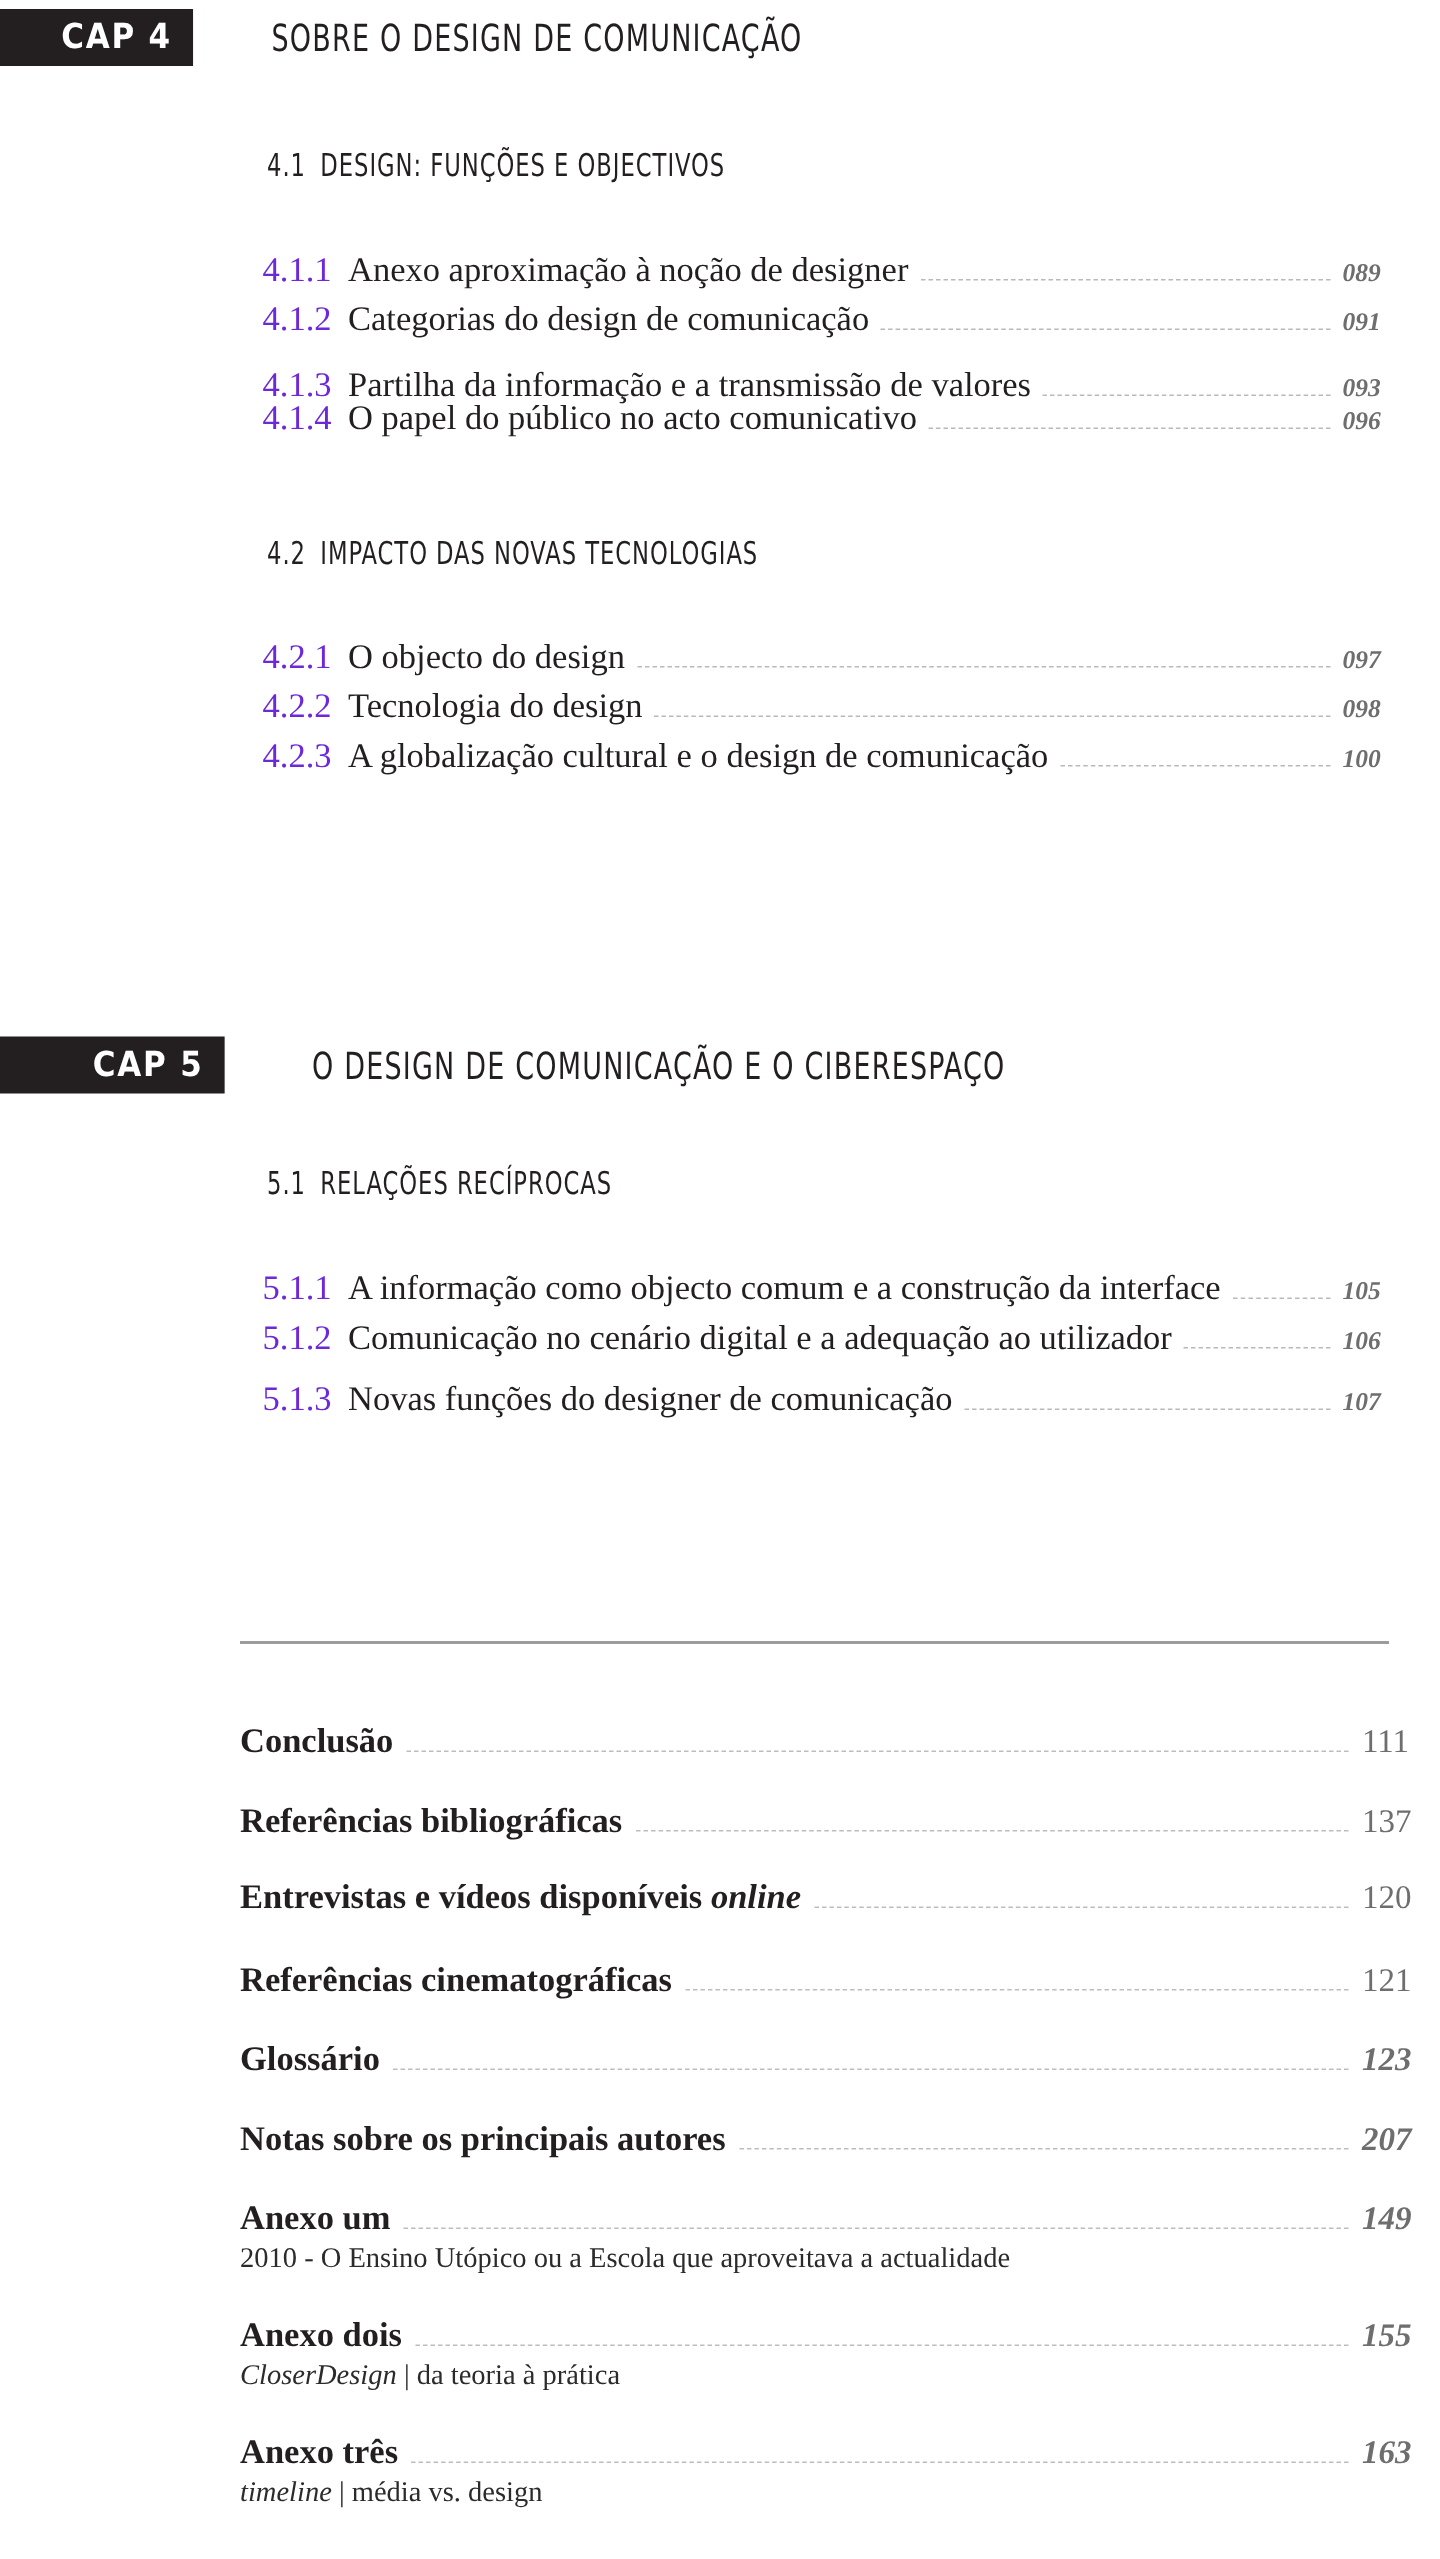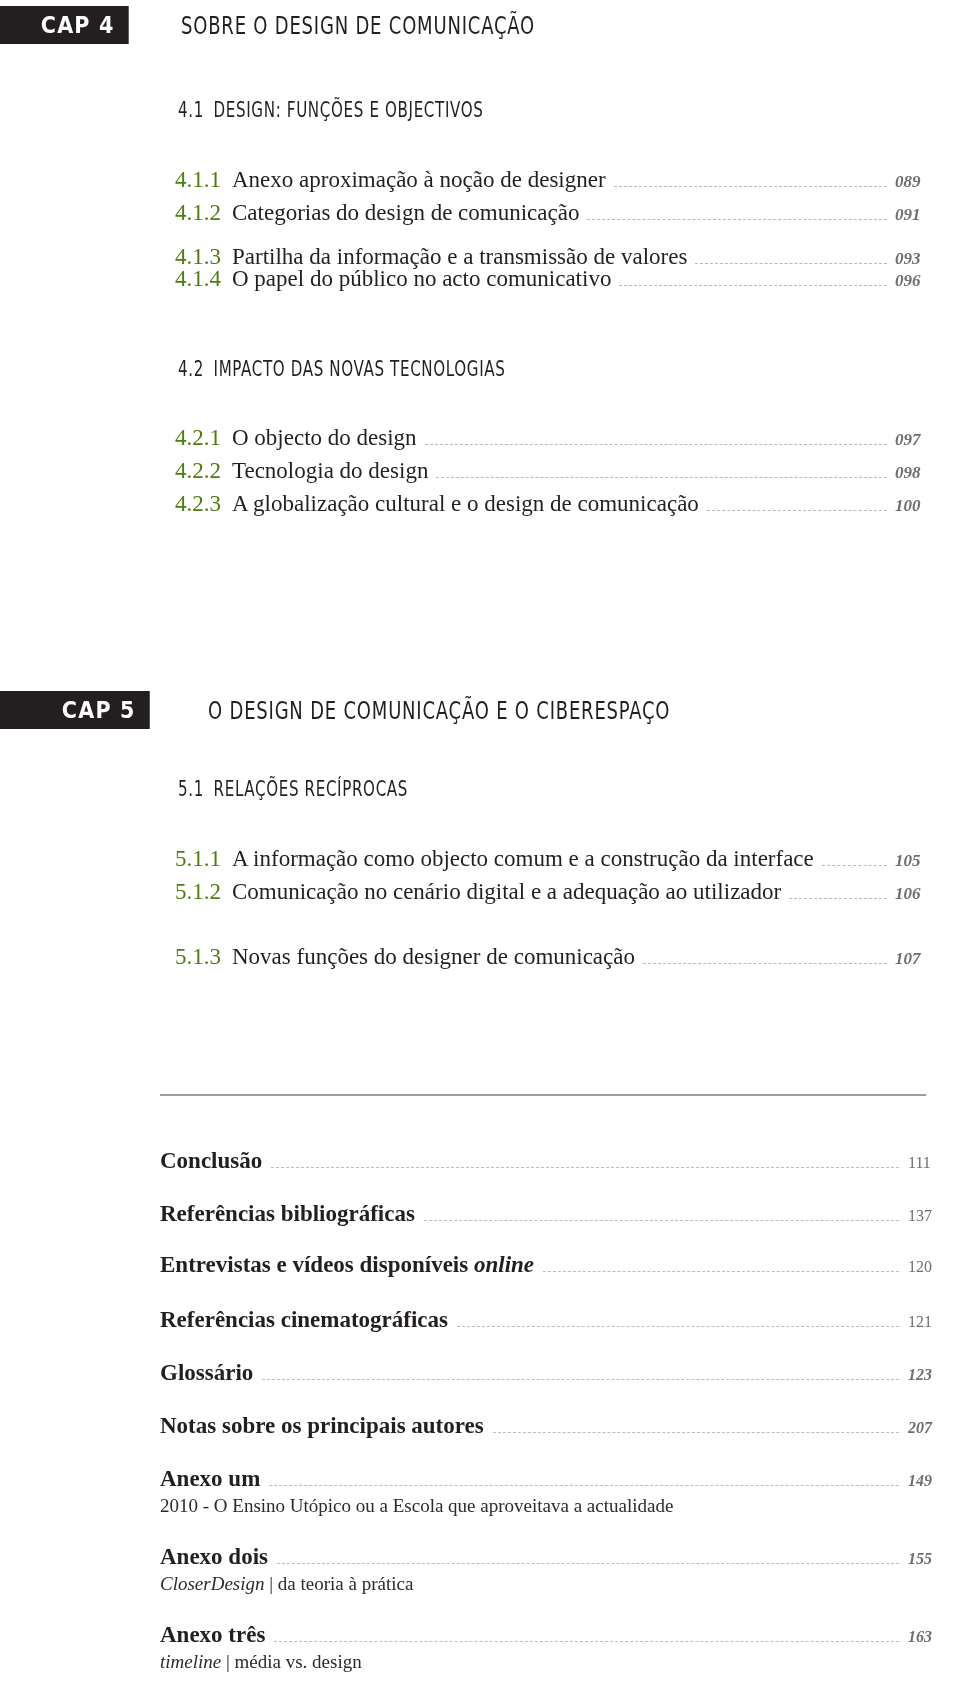--- a/index.html
+++ b/index.html
@@ -83,21 +83,21 @@
   .toc-row {
     position: absolute;
     display: flex;
     align-items: baseline;
     width: 760px;
     left: 175px;
   }
   .toc-num {
     font-family: "Liberation Serif", serif;
     font-size: 23px;
-    color: #4d7c0f;
+    color: #6d28d9;
     white-space: nowrap;
     margin-right: 11px;
   }
   .toc-label {
     font-family: "Liberation Serif", serif;
     font-size: 23px;
     color: #231f20;
     white-space: nowrap;
   }
   .toc-leader {
@@ -146,21 +146,21 @@
   .back-label .em { font-style: italic; font-weight: 700; }
   .back-leader {
     flex: 1 1 auto;
     border-bottom: 1px dashed #bdbdbd;
     margin: 0 9px 6px 9px;
     min-width: 14px;
     height: 0;
   }
   .back-page {
     font-family: "Liberation Serif", serif;
-    font-size: 16px;
+    font-size: 22px;
     color: #6e6e6e;
     white-space: nowrap;
     width: 42px;
     text-align: left;
   }
   .back-page.italic { font-style: italic; font-weight: 700; }
   .back-sub {
     position: absolute;
     left: 160px;
     font-family: "Liberation Serif", serif;
@@ -249,21 +249,21 @@
   <span class="toc-label">A informação como objecto comum e a construção da interface</span>
   <span class="toc-leader"></span>
   <span class="toc-page">105</span>
 </div>
 <div class="toc-row" style="top:879px;">
   <span class="toc-num">5.1.2</span>
   <span class="toc-label">Comunicação no cenário digital e a adequação ao utilizador</span>
   <span class="toc-leader"></span>
   <span class="toc-page">106</span>
 </div>
-<div class="toc-row" style="top:944px;">
+<div class="toc-row" style="top:920px;">
   <span class="toc-num">5.1.3</span>
   <span class="toc-label">Novas funções do designer de comunicação</span>
   <span class="toc-leader"></span>
   <span class="toc-page">107</span>
 </div>
 
 <div id="divider-rule"></div>
 
 <div class="back-row" style="top:1148px;">
   <span class="back-label">Conclusão</span>

